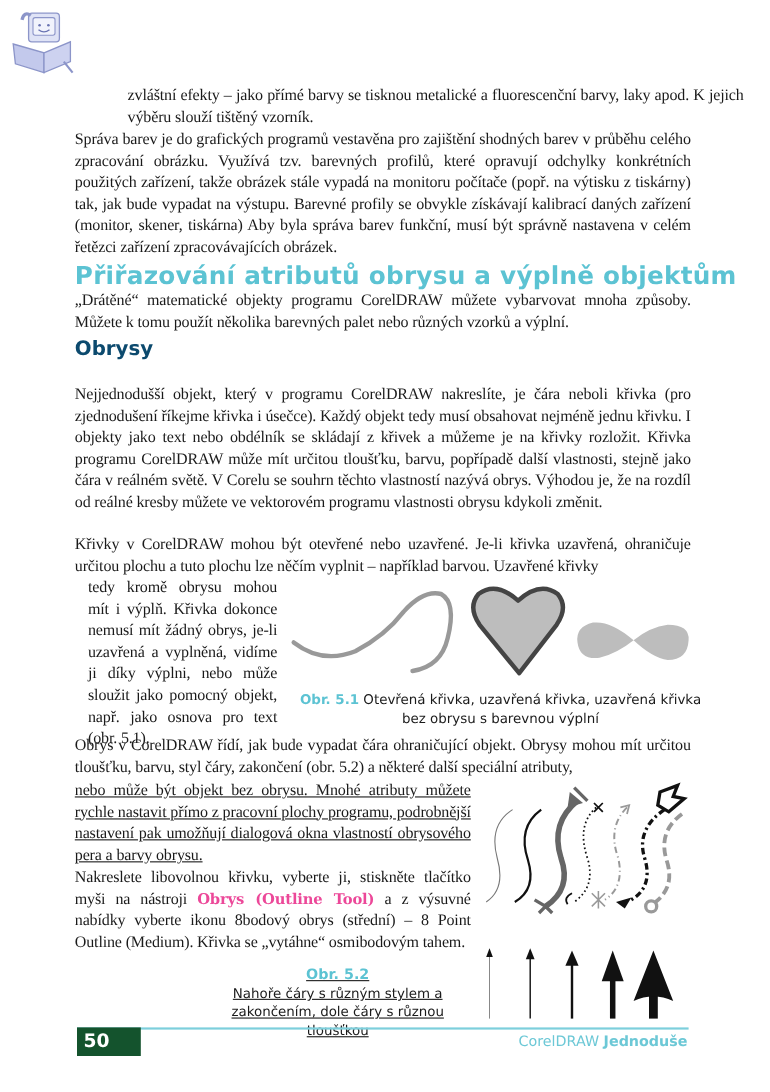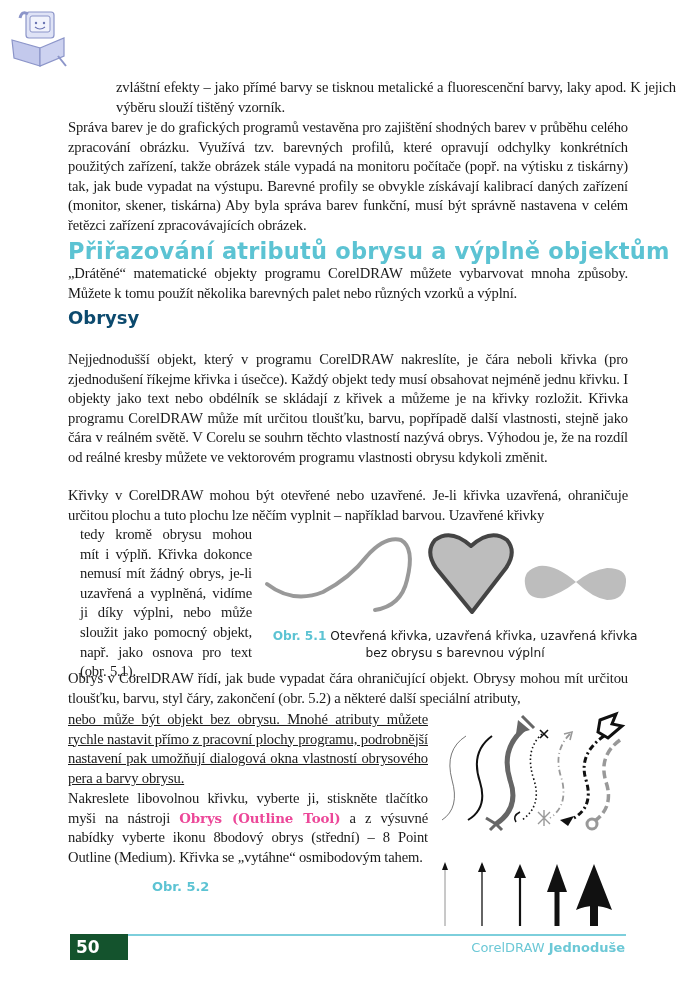--- a/index.html
+++ b/index.html
@@ -60,22 +60,23 @@
   <span class="lbl">Obr. 5.1</span><span> Otevřená křivka, uzavřená křivka, uzavřená křivka bez obrysu s barevnou výplní</span>
 </div>
 
 <div class="p" style="top:669px;">Obrys v CorelDRAW řídí, jak bude vypadat čára ohraničující objekt. Obrysy mohou mít určitou tloušťku, barvu, styl čáry, zakončení (obr. 5.2) a některé další speciální atributy,</div>
 <div class="p" style="top:710px;width:360px;text-decoration:underline;">nebo může být objekt bez obrysu. Mnohé atributy můžete rychle nastavit přímo z pracovní plochy programu, podrobnější nastavení pak umožňují dialogová okna vlastností obrysového pera a barvy obrysu.</div>
 
 <div class="p" style="top:789px;width:360px;">
   <span>Nakreslete libovolnou křivku, vyberte ji, stiskněte tlačítko myši na nástroji </span><span class="kw">Obrys (Outline Tool)</span><span> a z výsuvné nabídky vyberte ikonu 8bodový obrys (střední) – 8 Point Outline (Medium). Křivka se „vytáhne“ osmibodovým tahem.</span>
 </div>
 
-<div class="cap" style="position:absolute;left:152px;top:878px;width:242px;text-align:left;">
+<div class="cap" style="position:absolute;left:186px;top:878px;width:242px;text-align:center;text-decoration:underline;">
   <div class="lbl" style="font-size:13px;">Obr. 5.2</div>
+  <div>Nahoře čáry s různým stylem a zakončením, dole čáry s různou tloušťkou</div>
 </div>
 
 <svg style="left:430px;top:700px;width:220px;height:140px;">
   <path d="M36 36 Q14 50 22 80 Q30 108 12 120" fill="none" stroke="#777" stroke-width="1"></path>
   <path d="M62 36 Q40 52 50 82 Q58 108 38 120" fill="none" stroke="#111" stroke-width="2"></path>
   <path d="M95 28 Q70 48 80 80 Q90 108 66 124" fill="none" stroke="#666" stroke-width="5"></path>
   <path d="M88 20 L100 30 L86 34 Z" fill="#666"></path>
   <path d="M92 16 L104 28" stroke="#666" stroke-width="3"></path>
   <path d="M56 118 L66 124 L60 130 M70 120 L66 124 L72 130" stroke="#666" stroke-width="3" fill="none"></path>
   <path d="M112 34 Q94 50 104 80 Q112 106 92 120" fill="none" stroke="#111" stroke-width="1.6" stroke-dasharray="1.5 2.5"></path>

